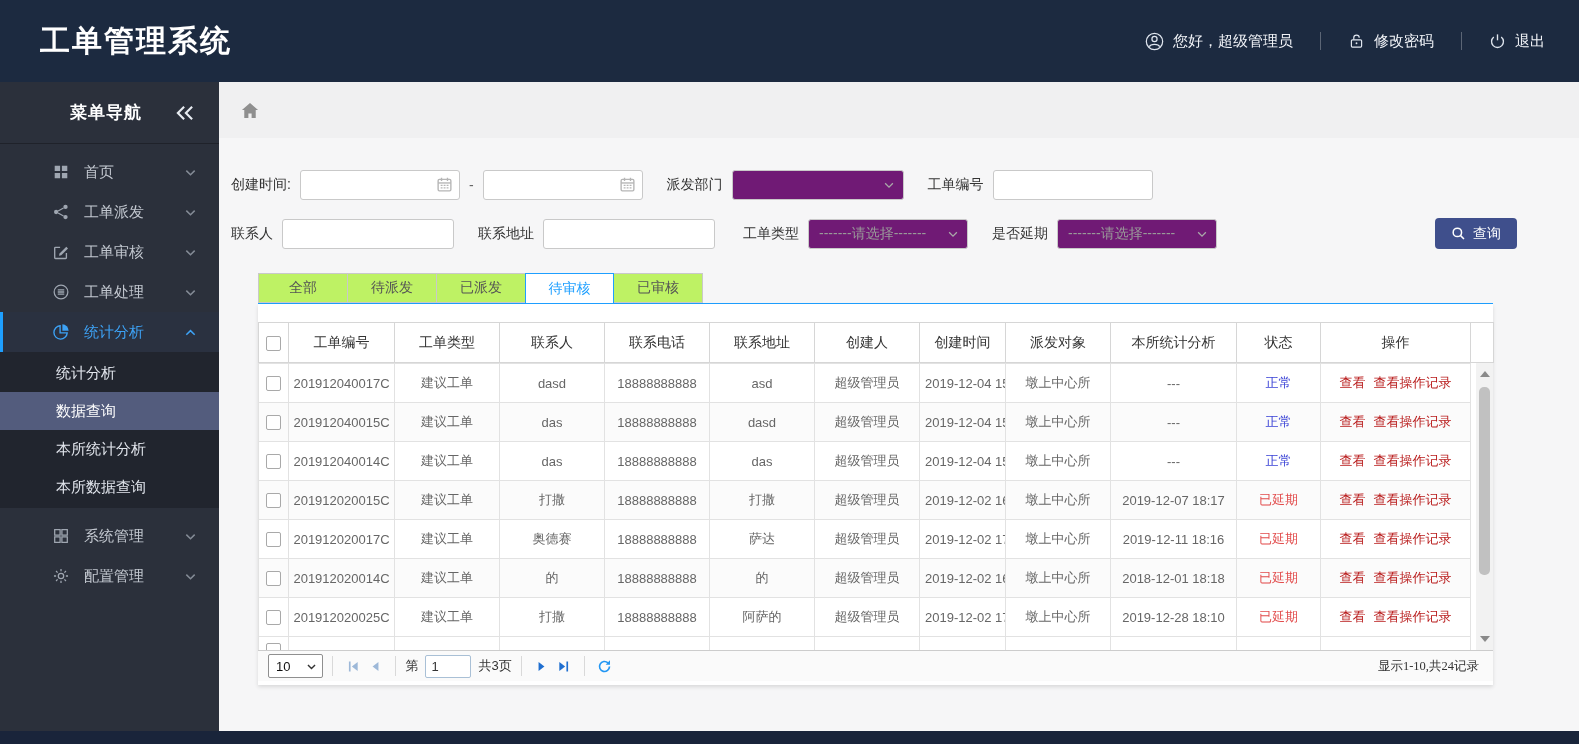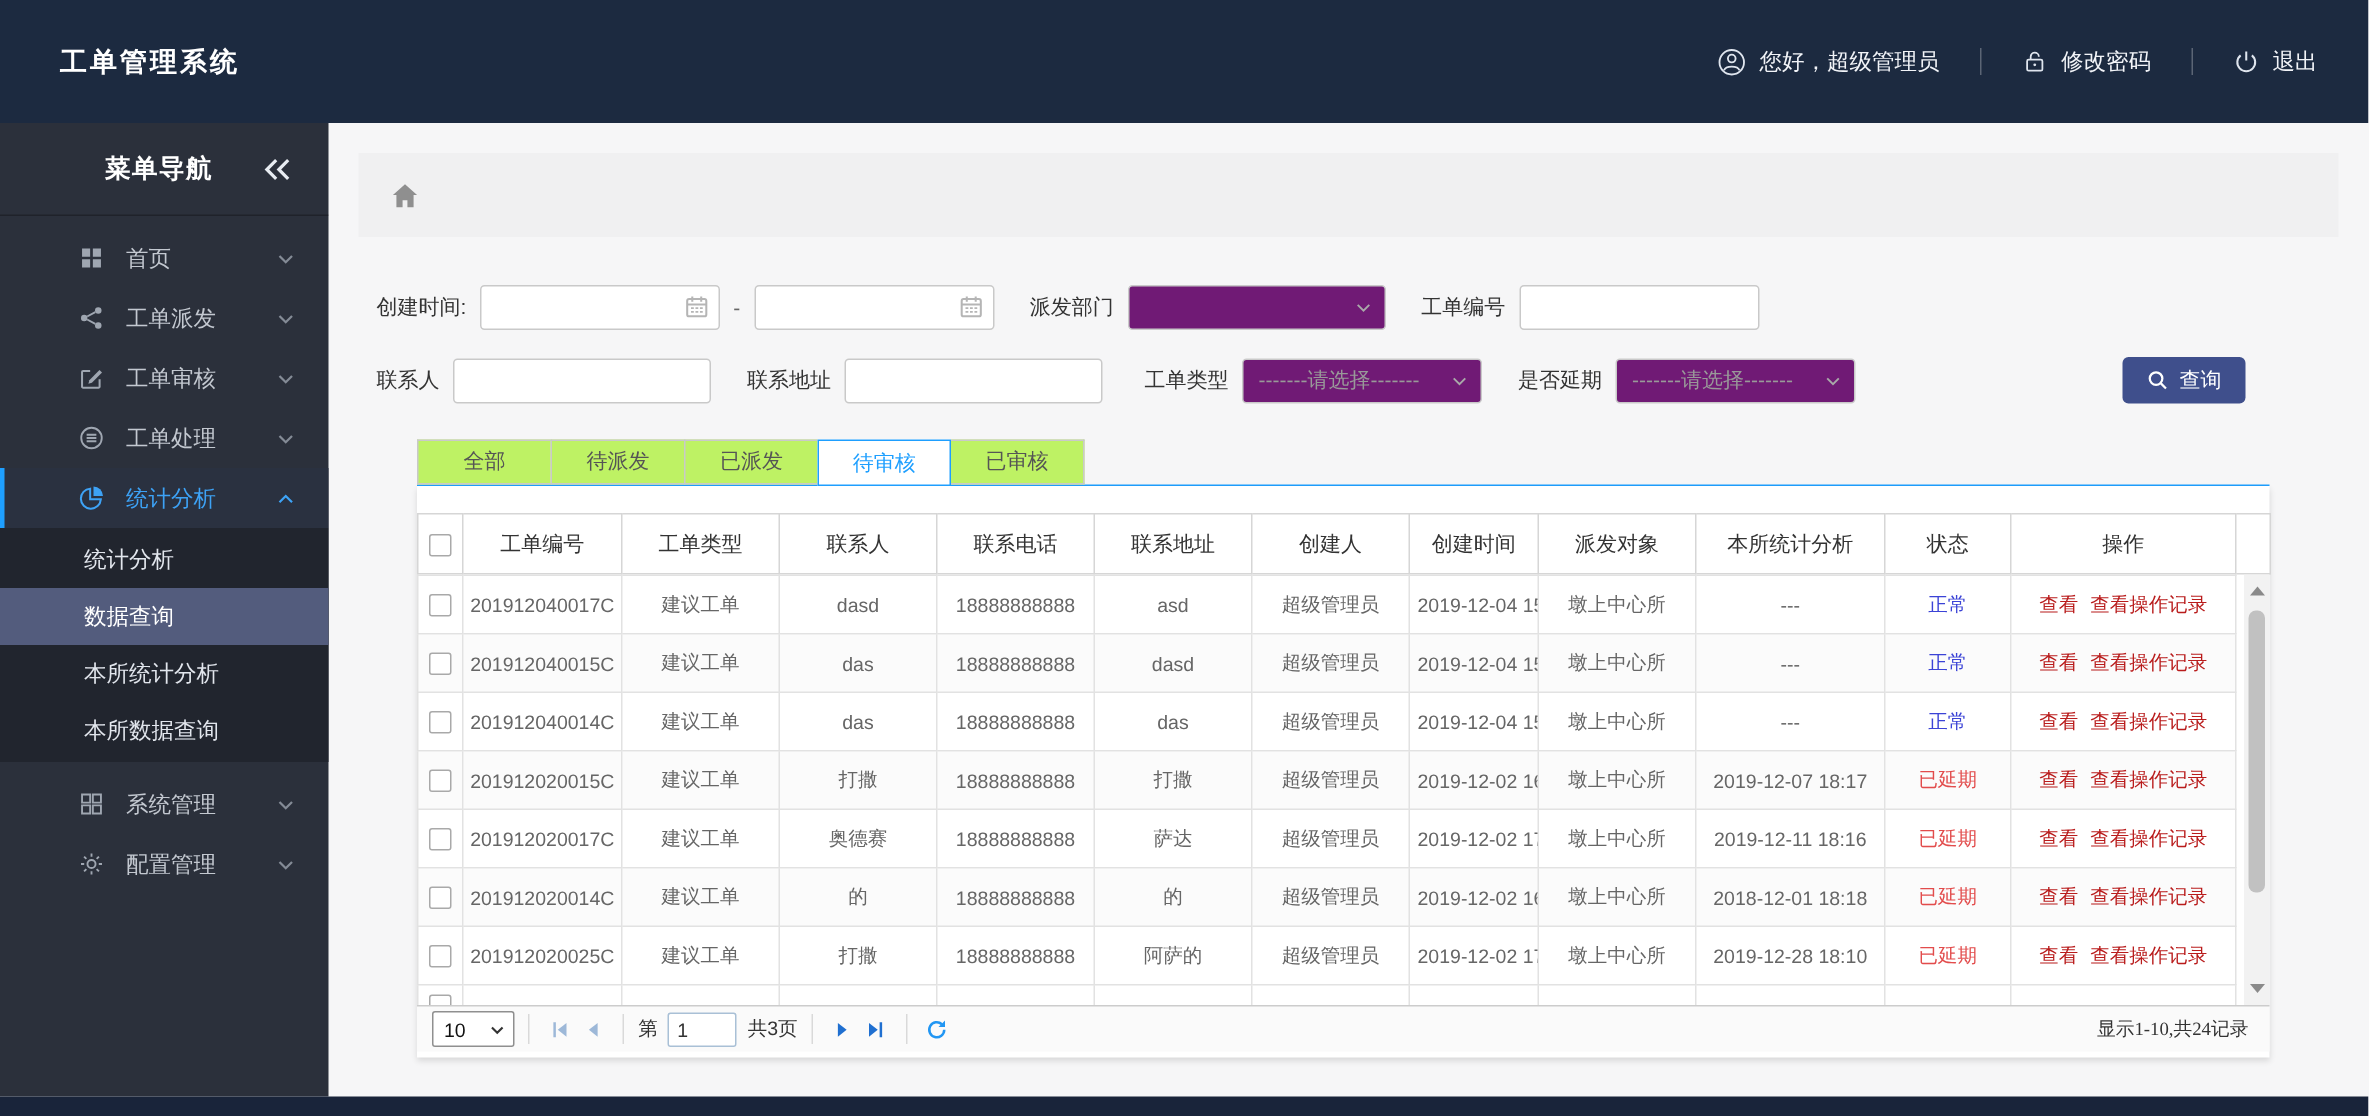--- a/index.html
+++ b/index.html
@@ -2,21 +2,21 @@
 <html><head>
 <meta charset="utf-8">
 <style>
   * { margin:0; padding:0; box-sizing:border-box; }
   html,body { width:1579px; height:744px; overflow:hidden; }
   body { font-family:"Liberation Sans","DejaVu Sans",sans-serif; background:#f6f6f7; display:flex; flex-direction:column; }
   svg { display:block; }
 
   
   .topbar { height:82px; background:#1c2a40; display:flex; align-items:center; flex-shrink:0; }
-  .app-title { color:#fff; font-size:18px; font-weight:bold; letter-spacing:2px; margin-left:40px; }
+  .app-title { color:#fff; font-size:30px; font-weight:bold; letter-spacing:2px; margin-left:40px; }
   .topbar-right { margin-left:auto; display:flex; align-items:center; color:#f2f4f8; font-size:15px; padding-right:34px; }
   .topbar-group { display:flex; align-items:center; gap:9px; cursor:pointer;font-family:Liberation Mono, monospace; }
   .topbar-group .ticon { color:#dfe5ee; }
   .top-sep { width:1px; height:18px; background:rgba(255,255,255,.28); margin:0 27px; }
 
   
   .mid { display:flex; flex:1; min-height:0; }
 
   
   .sidebar { width:219px; background:#2b303b; flex-shrink:0; display:flex; flex-direction:column; }
@@ -29,21 +29,21 @@
   .menu-item .mlabel { margin-left:14px; }
   .menu-item .chev { margin-left:auto; margin-right:22px; color:#848b96; }
   .menu-item.active { color:#3da2f5; background:#2a3140; }
   .menu-item.active .micon, .menu-item.active .chev { color:#3da2f5; }
   .menu-item.active::before { content:""; position:absolute; left:0; top:0; bottom:0; width:3px; background:#1e9fff; }
   .submenu { background:#21252e; padding:2px 0; }
   .submenu-item { height:38px; display:flex; align-items:center; padding-left:56px; color:#e2e6ed; font-size:15px; cursor:pointer; }
   .submenu-item.selected { background:#535c7d; color:#fff; }
 
   
-  .content { flex:1; min-width:0; padding:20px; overflow:hidden; }
+  .content { flex:1; min-width:0; overflow:hidden; }
   .breadcrumb { height:56px; background:#f0f0f1; display:flex; align-items:center; padding-left:22px; }
   .breadcrumb .hicon { color:#8f8f8f; cursor:pointer; }
 
   
   .frow { display:flex; align-items:center; font-size:14px; color:#333; }
   .frow1 { margin-top:32px; margin-left:12px; }
   .frow2 { margin-top:18px; margin-left:12px; padding-right:62px; }
   .flabel { margin-right:9px; white-space:nowrap; }
   .tinput { height:30px; border:1px solid #c9c9c9; border-radius:3px; background:#fff; padding:0 8px; font-size:13px; color:#333; outline:none; }
   .date-wrap { position:relative; }

